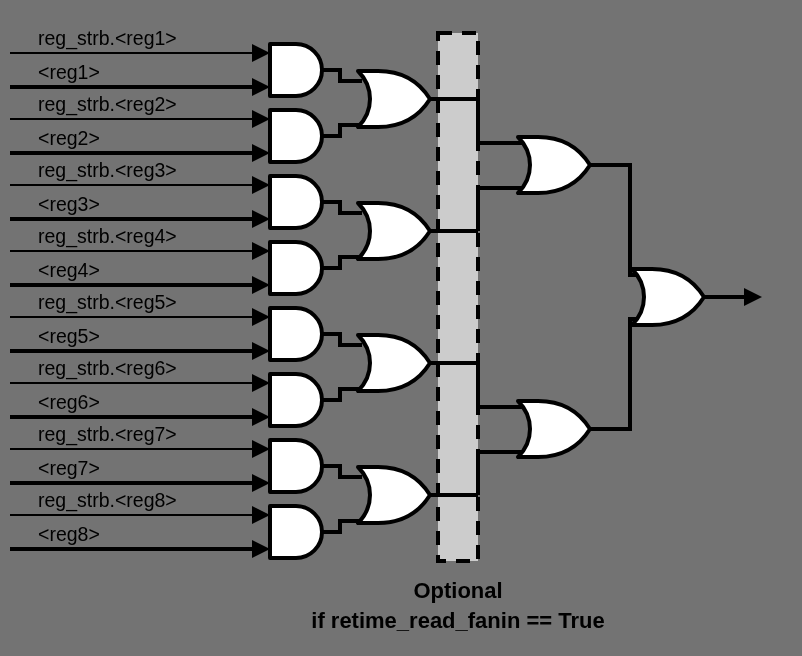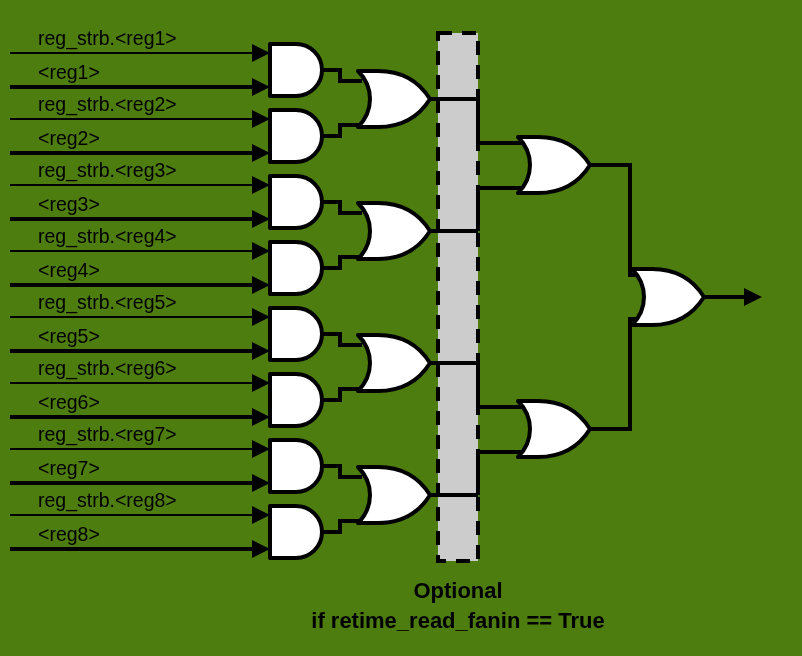--- a/index.html
+++ b/index.html
@@ -8,21 +8,21 @@
     padding: 0;
     background: #ffffff;
   }
   body {
     font-family: "Liberation Sans", sans-serif;
   }
   #canvas {
     position: relative;
     width: 802px;
     height: 656px;
-    background: #4d7c0f;
+    background: #737373;
     overflow: hidden;
   }
   svg#diagram {
     display: block;
     width: 802px;
     height: 656px;
   }
   .gate-body {
     fill: #ffffff;
     stroke: #000000;

